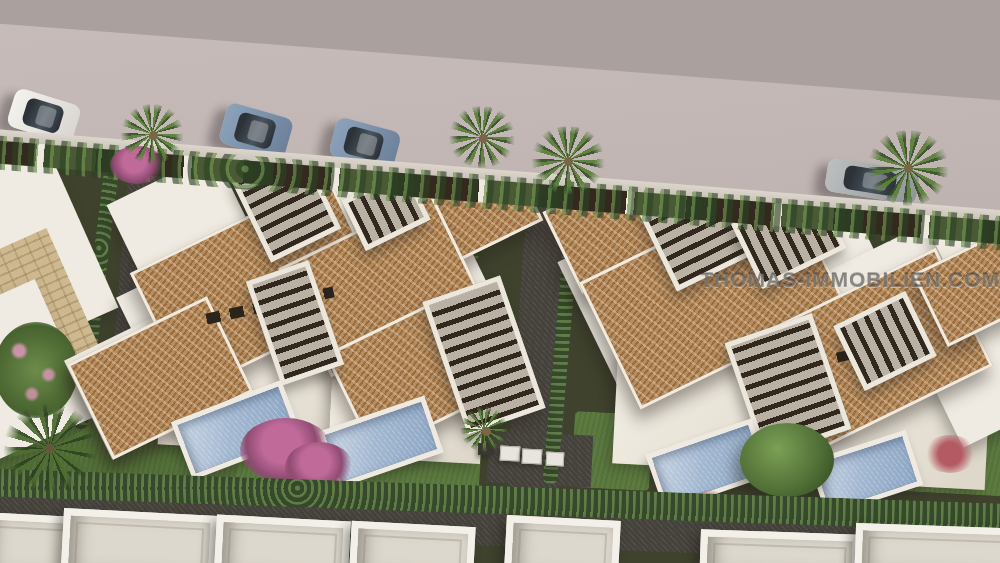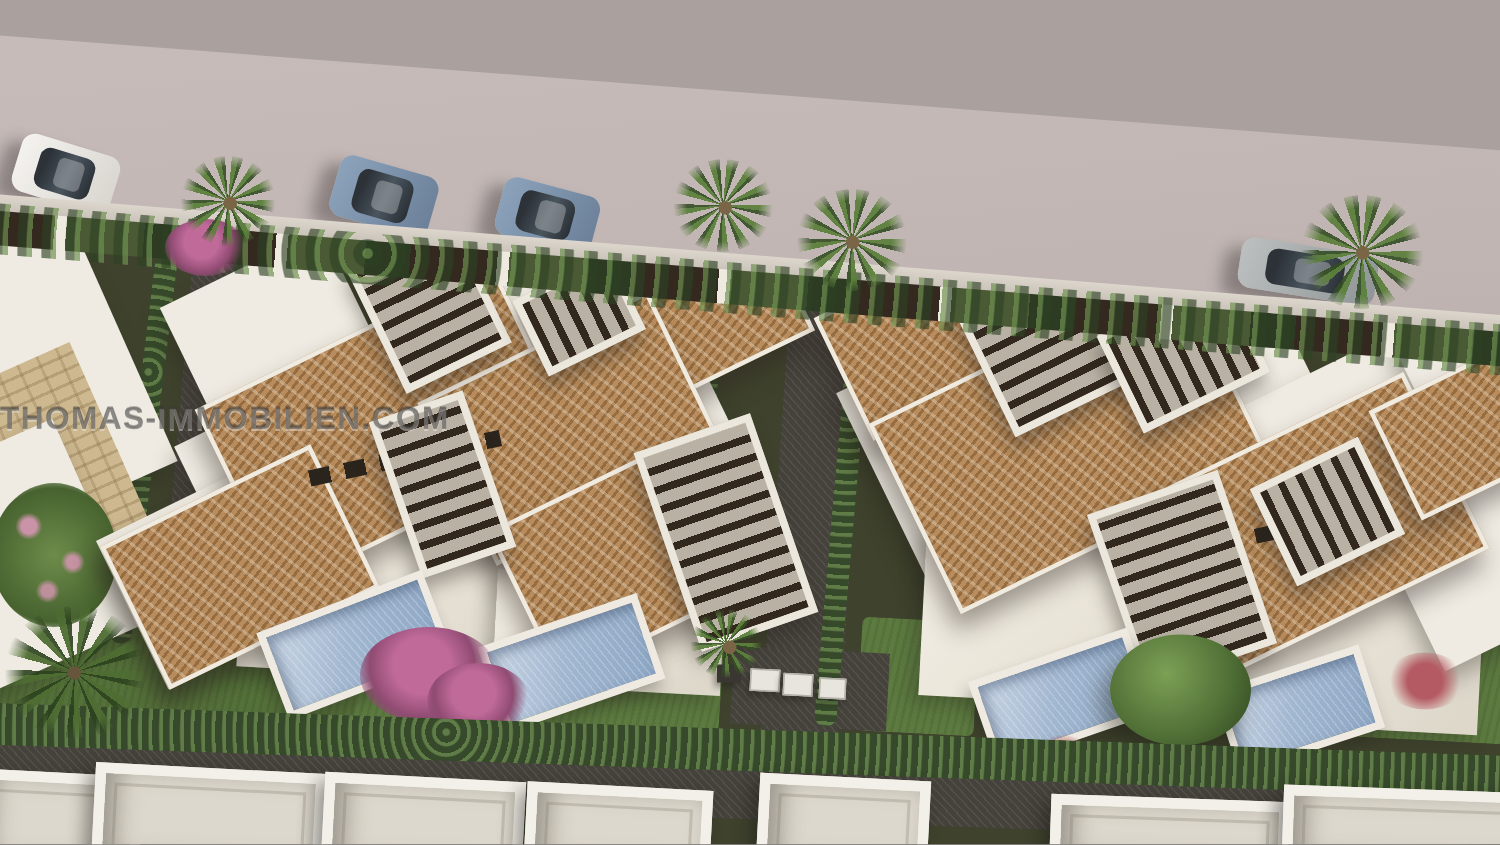--- a/index.html
+++ b/index.html
@@ -173,21 +173,21 @@
   .car-1{left:10px;top:96px;width:68px;height:40px;transform:rotate(17deg);
     background:linear-gradient(105deg,#f5f3ef,#d8d5cf);}
   .car-2{left:222px;top:110px;width:68px;height:42px;transform:rotate(16deg);
     background:linear-gradient(105deg,#8ca3bb,#6b8098);}
   .car-3{left:332px;top:124px;width:66px;height:40px;transform:rotate(15deg);
     background:linear-gradient(105deg,#8ca3bb,#6b8098);}
   .car-4{left:826px;top:164px;width:92px;height:34px;transform:rotate(9deg);
     background:linear-gradient(105deg,#bcc0c0,#8f9496);}
 
   
-  .watermark{left:0;right:0;top:268px;text-align:left;z-index:60;
+  .watermark{left:0;right:0;top:268px;text-align:right;z-index:60;
     font-size:21px;font-weight:700;letter-spacing:1px;
     color:rgba(72,70,68,.5);
     text-shadow:0 1px 0 rgba(238,235,230,.45),0 -1px 0 rgba(40,40,40,.3);}
 </style>
 </head>
 <body>
 
 <div class="scene">
 
   <div class="band-top"></div>

